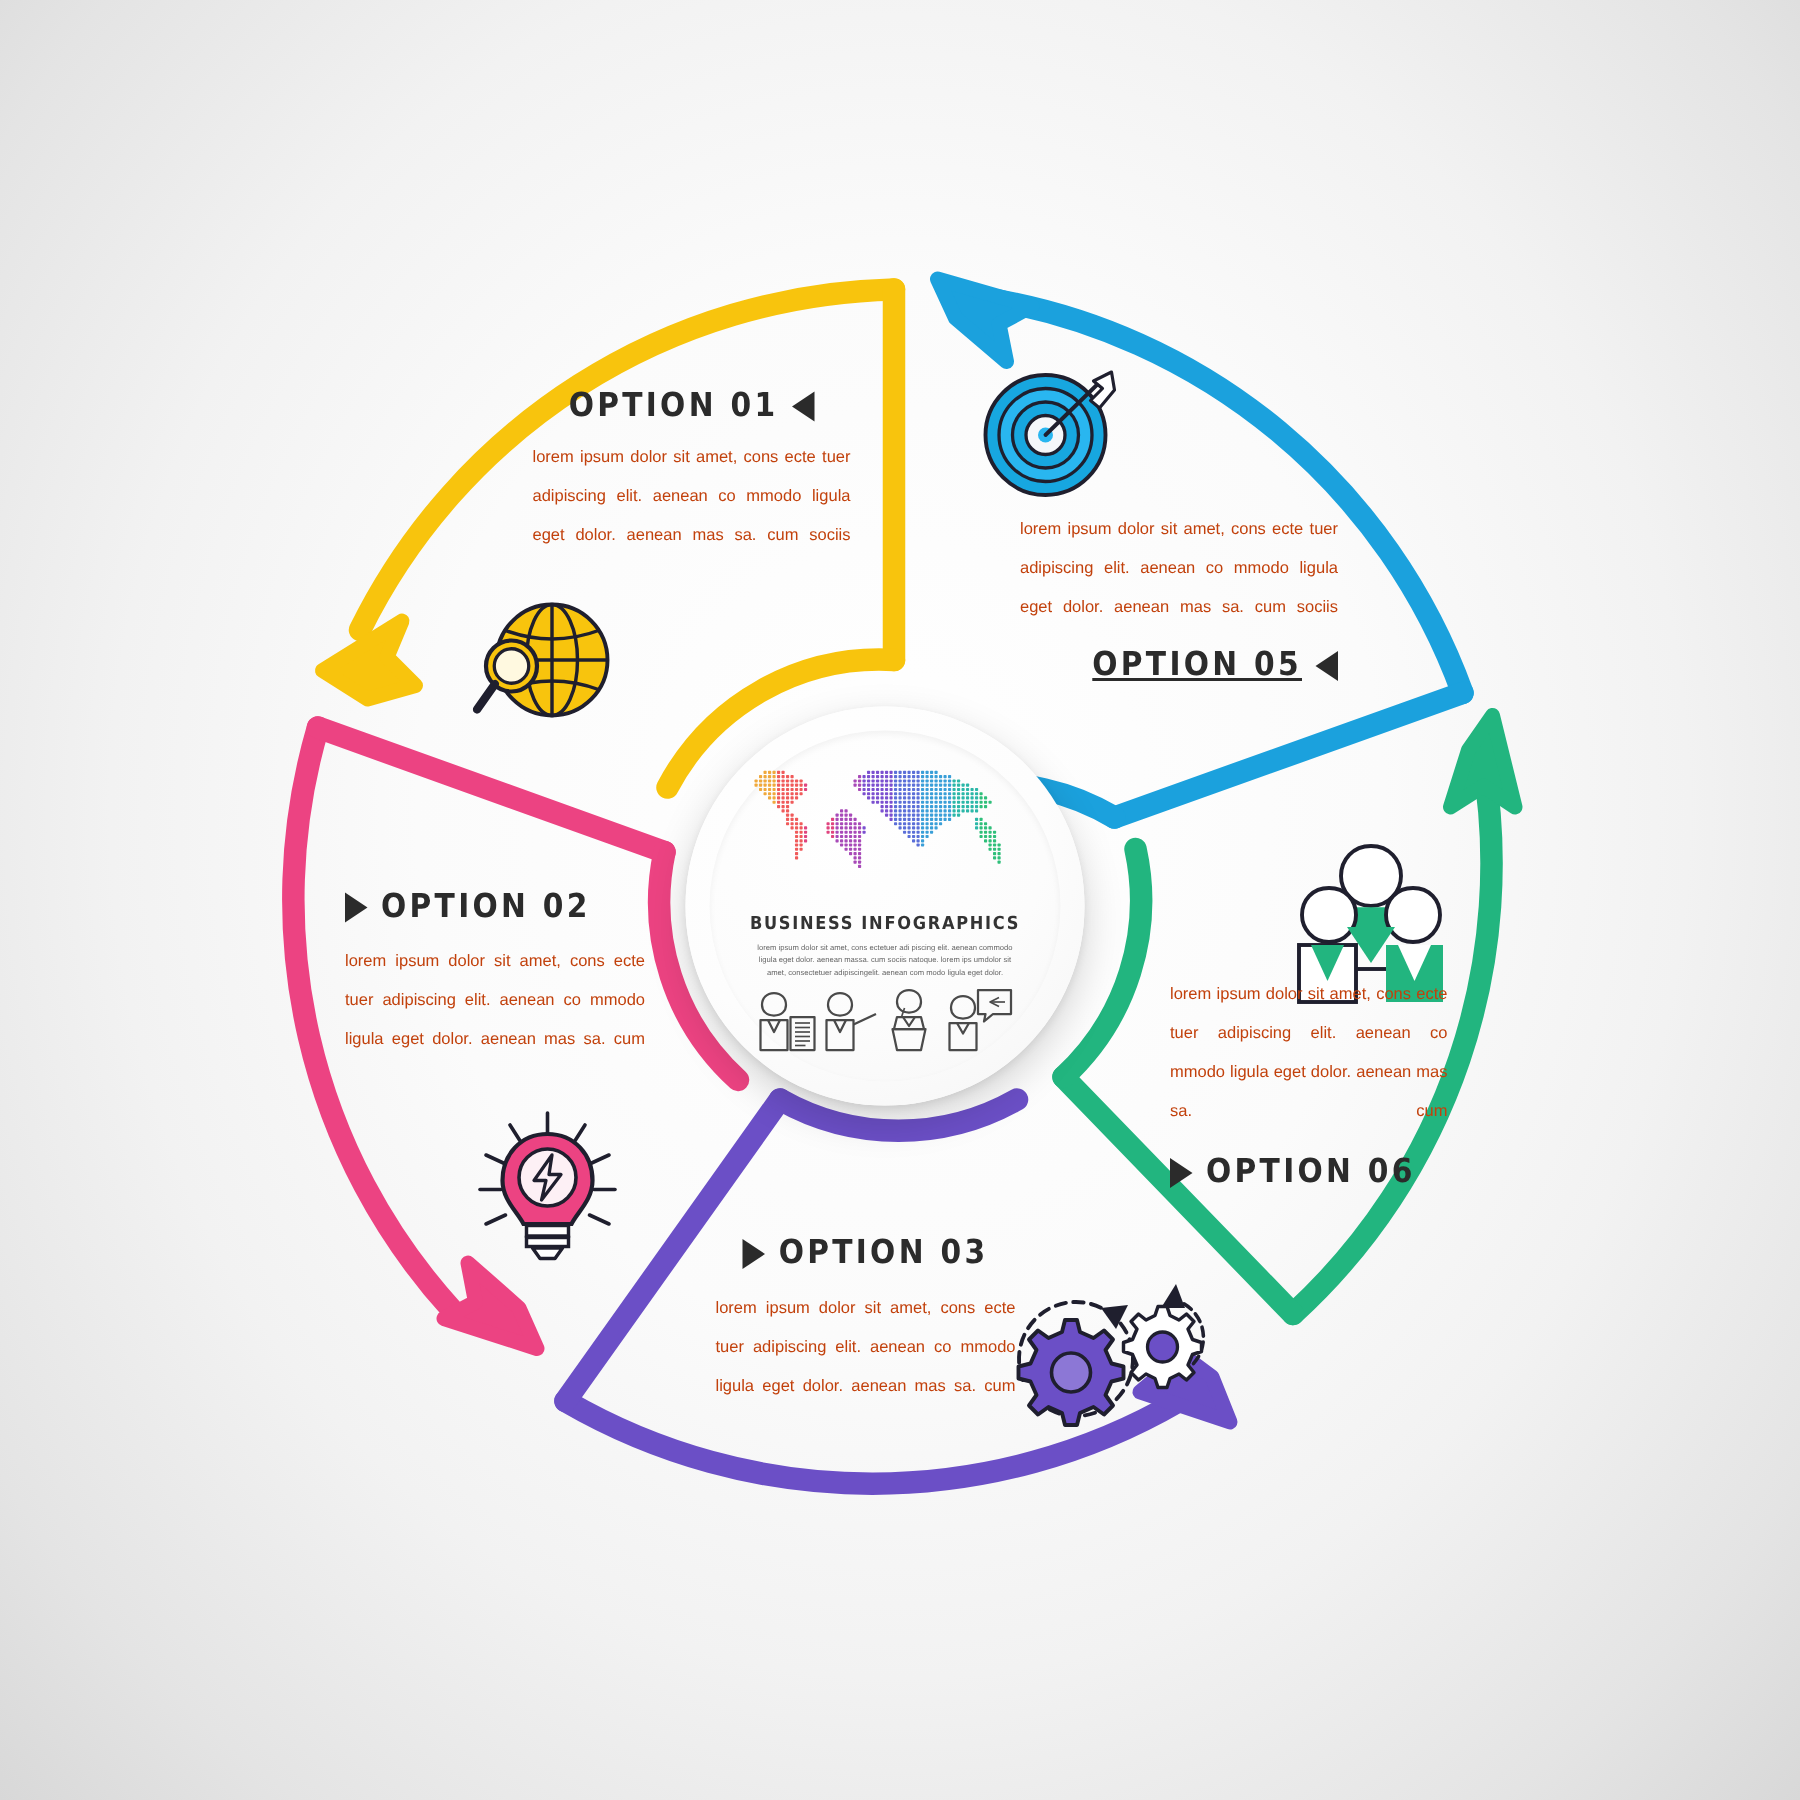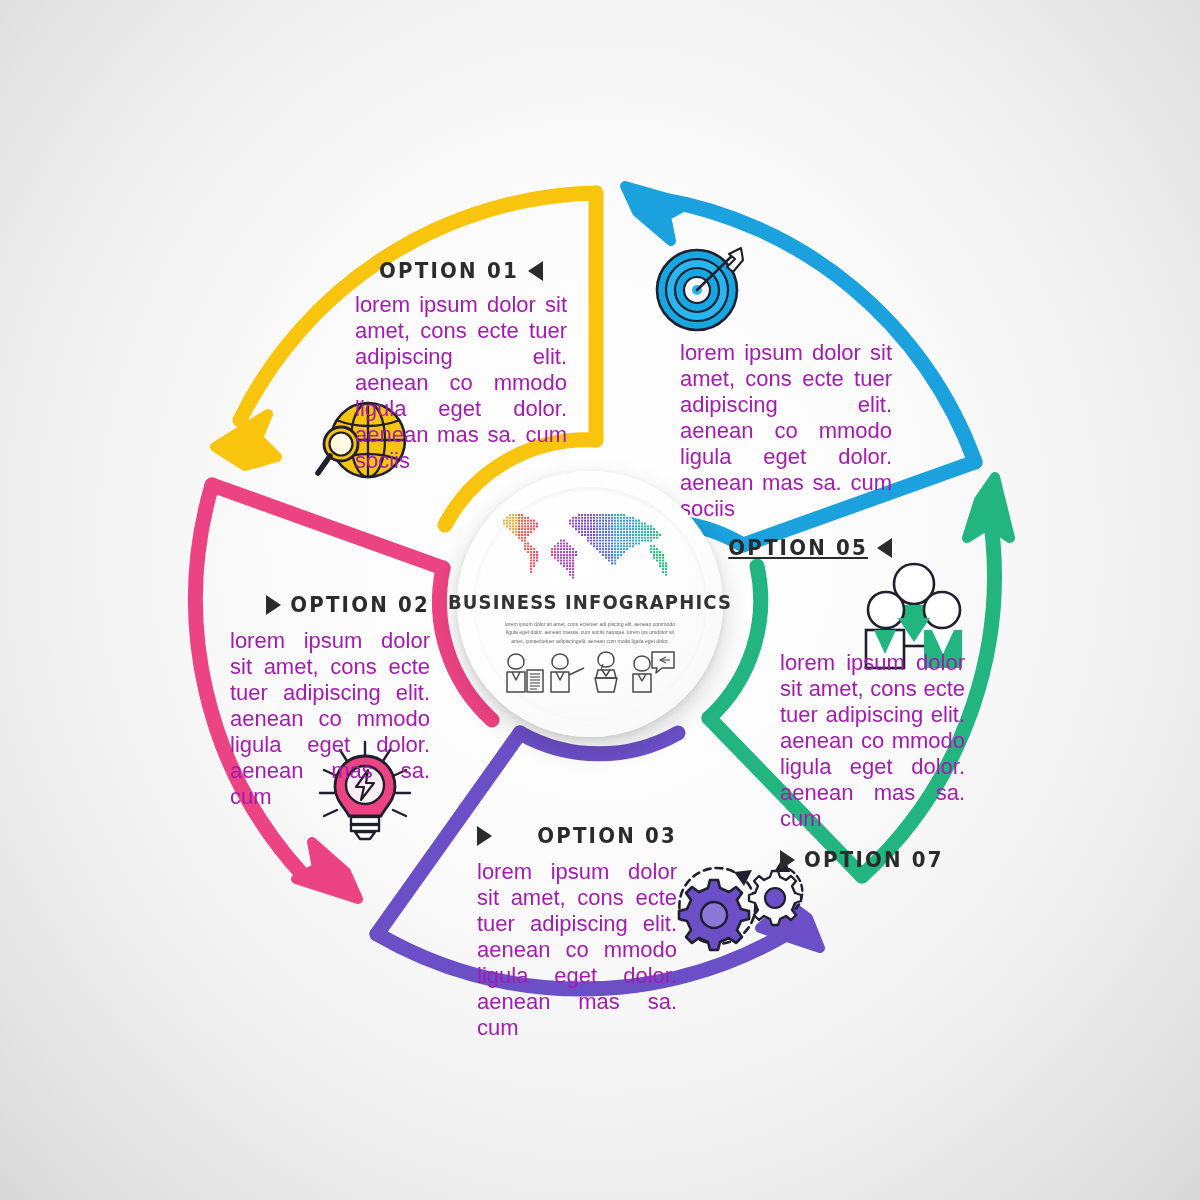--- a/index.html
+++ b/index.html
@@ -12,21 +12,21 @@
   #stage{position:absolute;inset:0;width:1200px;height:1200px;}
   svg.layer{position:absolute;left:0;top:0;width:1200px;height:1200px;}
 
   .txtblock{position:absolute;}
   .opt-label{
     font-family:"Liberation Sans Narrow","DejaVu Sans Condensed","Liberation Sans",sans-serif;
     font-size:22px;font-weight:700;color:#2b2b2b;letter-spacing:2.2px;
     white-space:nowrap;display:flex;align-items:center;gap:9px;
   }
   .opt-body{
-    font-size:22px;line-height:26px;color:#a21caf;
+    font-size:11px;line-height:26px;color:#c2410c;
     text-align:justify;text-align-last:justify;
     font-family:"Liberation Sans","DejaVu Sans",sans-serif;
   }
   .tri{width:0;height:0;border-top:10px solid transparent;border-bottom:10px solid transparent;}
   .tri-left{border-right:15px solid #2b2b2b;}
   .tri-right{border-left:15px solid #2b2b2b;}
 
   
   #center-disc{
     position:absolute;left:457px;top:471px;width:266px;height:266px;border-radius:50%;
@@ -35,23 +35,23 @@
     z-index:5;
   }
   #center-inner{
     position:absolute;left:16px;top:16px;width:234px;height:234px;border-radius:50%;
     background:radial-gradient(circle at 40% 28%, #ffffff 0%, #fcfcfc 60%, #f6f6f6 100%);
     box-shadow:inset 0 2px 5px rgba(0,0,0,.05);
     display:flex;flex-direction:column;align-items:center;
   }
   #worldmap{margin-top:24px;width:186px;height:74px;}
   #center-title{
-    margin-top:5px;
+    margin-top:23px;
     font-family:"Liberation Sans Narrow","DejaVu Sans Condensed","Liberation Sans",sans-serif;
-    font-size:20px;font-weight:700;letter-spacing:1.15px;color:#333;white-space:nowrap;
+    font-size:12px;font-weight:700;letter-spacing:1.15px;color:#333;white-space:nowrap;
   }
   #center-body{
     margin-top:6px;width:176px;font-size:5.1px;line-height:8.4px;color:#666;
     text-align:center;
   }
   #center-icons{margin-top:5px;width:172px;height:44px;}
 </style>
 </head>
 <body>
 
@@ -178,40 +178,40 @@
 
   <div class="txtblock" style="left:355px;top:258px;width:212px;">
     <div class="opt-label" style="justify-content:center;">
       <span>OPTION 01</span>
       <span class="tri tri-left"></span>
     </div>
     <div class="opt-body" style="margin-top:9px;">lorem ipsum dolor sit amet, cons ecte tuer adipiscing elit. aenean co mmodo ligula eget dolor. aenean mas sa. cum sociis</div>
   </div>
 
   <div class="txtblock" style="left:230px;top:592px;width:200px;">
-    <div class="opt-label" style="justify-content:flex-end;">
+    <div class="opt-label" style="justify-content:flex-start;">
       <span class="tri tri-right"></span>
       <span>OPTION 02</span>
     </div>
     <div class="opt-body" style="margin-top:11px;">lorem ipsum dolor sit amet, cons ecte tuer adipiscing elit. aenean co mmodo ligula eget dolor. aenean mas sa. cum</div>
   </div>
 
   <div class="txtblock" style="left:477px;top:823px;width:200px;">
-    <div class="opt-label" style="justify-content:space-between;">
+    <div class="opt-label" style="justify-content:center;">
       <span class="tri tri-right"></span>
       <span>OPTION 03</span>
     </div>
     <div class="opt-body" style="margin-top:11px;">lorem ipsum dolor sit amet, cons ecte tuer adipiscing elit. aenean co mmodo ligula eget dolor. aenean mas sa. cum</div>
   </div>
 
   <div class="txtblock" style="left:780px;top:650px;width:185px;">
     <div class="opt-body">lorem ipsum dolor sit amet, cons ecte tuer adipiscing elit. aenean co mmodo ligula eget dolor. aenean mas sa. cum</div>
     <div class="opt-label" style="justify-content:flex-start;margin-top:15px;">
       <span class="tri tri-right"></span>
-      <span>OPTION 07</span>
+      <span>OPTION 06</span>
     </div>
   </div>
 
   <div class="txtblock" style="left:680px;top:340px;width:212px;">
     <div class="opt-body">lorem ipsum dolor sit amet, cons ecte tuer adipiscing elit. aenean co mmodo ligula eget dolor. aenean mas sa. cum sociis</div>
     <div class="opt-label" style="justify-content:flex-end;margin-top:13px;text-decoration:underline;">
       <span>OPTION 05</span>
       <span class="tri tri-left"></span>
     </div>
   </div>

